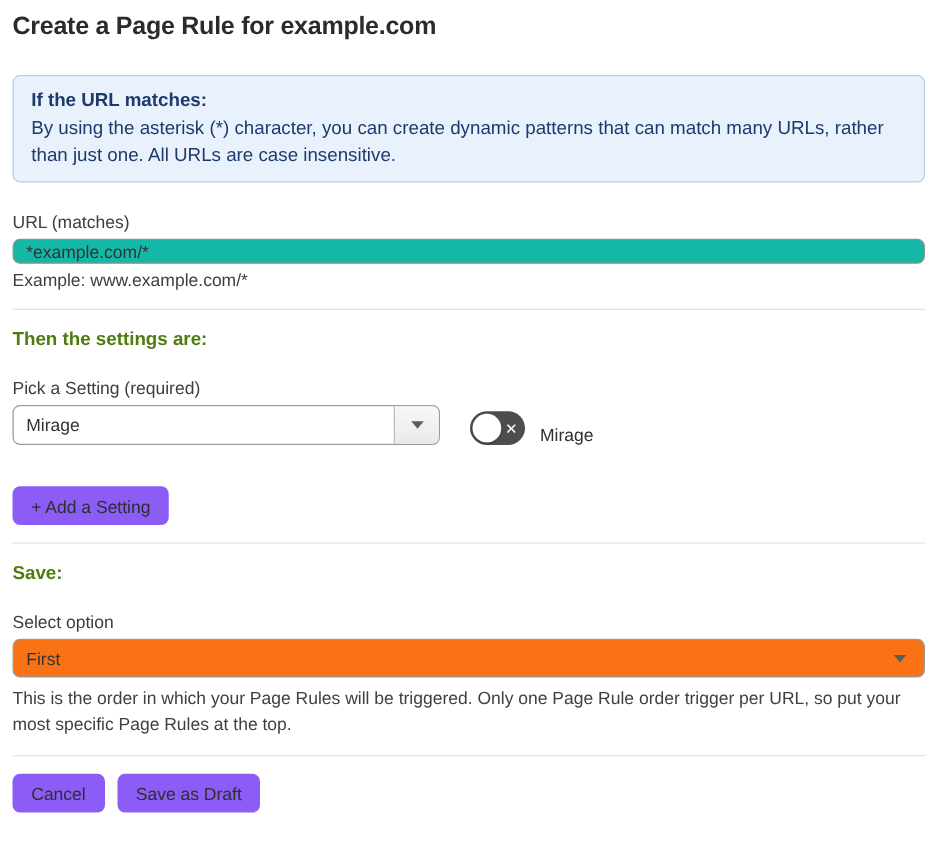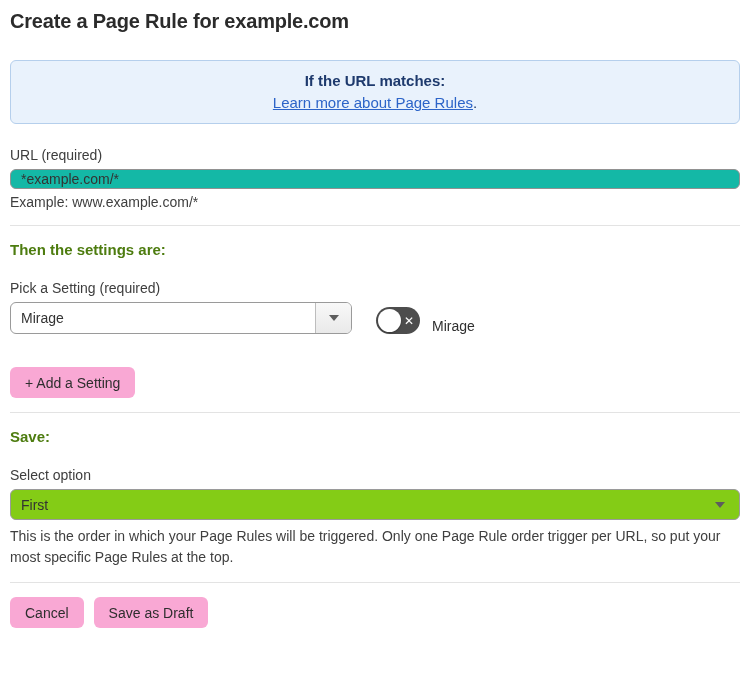--- a/index.html
+++ b/index.html
@@ -22,21 +22,20 @@
   }
   .callout {
     background: #e9f2fc;
     border: 1px solid #b5cfec;
     border-radius: 6px;
     padding: 9px 14px;
     color: #1e3a6d;
     font-size: 15px;
     line-height: 22px;
     margin-bottom: 22px;
-    text-align: center;
   }
   .callout-heading { font-weight: 700; }
   .callout-link {
     color: #2c64c8;
     text-decoration: underline;
     cursor: pointer;
   }
   .field-label {
     display: block;
     font-size: 14px;
@@ -148,38 +147,38 @@
     align-items: center;
     justify-content: center;
     border: none;
     border-radius: 6px;
     font-size: 14px;
     font-family: "Liberation Sans", "DejaVu Sans", sans-serif;
     cursor: pointer;
     line-height: 16px;
   }
   .btn-gray {
-    background: #f9a8d4;
+    background: #8b5cf6;
     color: #2e2e2e;
     padding: 8px 15px;
     height: 31px;
   }
   .btn-blue {
     background: #1d6ff2;
     color: #ffffff;
     padding: 8px 20px;
     height: 32px;
   }
   .add-setting-btn { margin-top: 33px; }
   .wide-select {
     width: 100%;
     height: 31px;
     border: 1px solid #9a9a9a;
     border-radius: 6px;
-    background: #84cc16;
+    background: #f97316;
     display: flex;
     align-items: center;
     justify-content: space-between;
     padding: 0 14px 0 10px;
     font-size: 14px;
     color: #333333;
     cursor: pointer;
   }
   .order-helper {
     margin-top: 6px;
@@ -195,24 +194,24 @@
 </style>
 </head>
 <body>
 
 
 
 <h1 class="page-title">Create a Page Rule for example.com</h1>
 
 <div class="callout">
   <div class="callout-heading">If the URL matches:</div>
-  <div><a class="callout-link">Learn more about Page Rules</a><span>.</span></div>
-</div>
-
-<label class="field-label">URL (required)</label>
+  <div class="callout-body">By using the asterisk (*) character, you can create dynamic patterns that can match many URLs, rather than just one. All URLs are case insensitive.</div>
+</div>
+
+<label class="field-label">URL (matches)</label>
 <input class="text-input" type="text" value="*example.com/*" style="">
 <div class="helper-text">Example: www.example.com/*</div>
 
 <hr class="divider">
 
 <h2 class="section-heading">Then the settings are:</h2>
 
 <label class="field-label">Pick a Setting (required)</label>
 <div class="picker-row">
   <div class="select-group">

